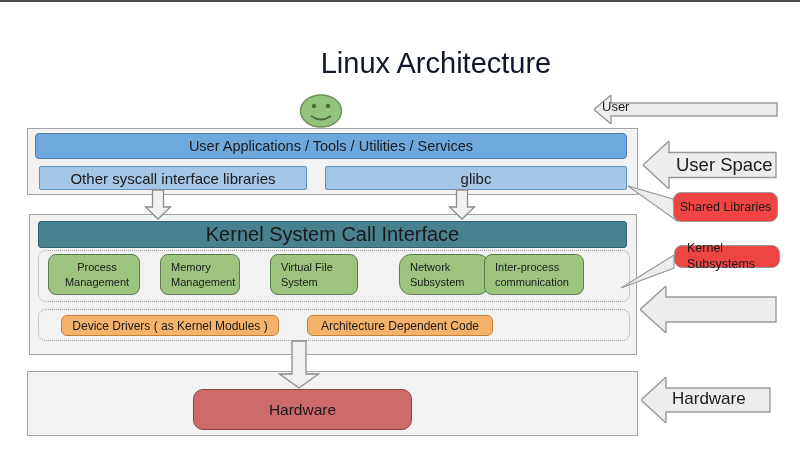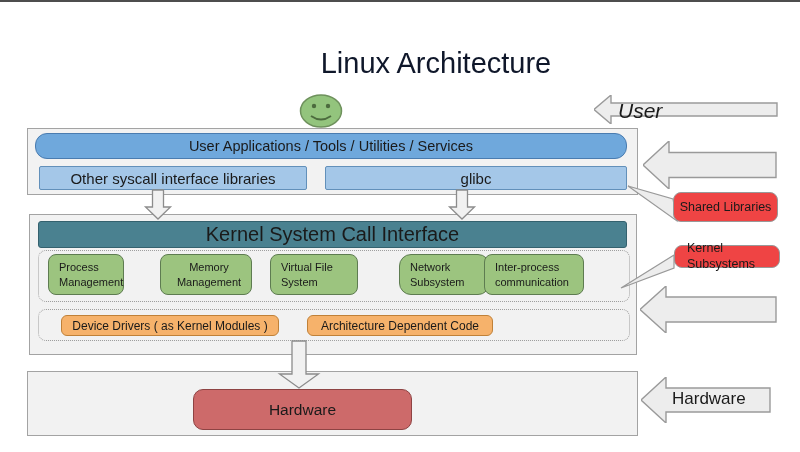--- a/index.html
+++ b/index.html
@@ -34,21 +34,21 @@
   .panel-kernel    { left: 29px; top: 214px; width: 608px; height: 141px; }
   .panel-hardware  { left: 27px; top: 371px; width: 611px; height: 65px; }
 
   .box {
     position: absolute;
     display: flex; align-items: center; justify-content: center;
     text-align: center;
   }
   .app-bar {
     left: 35px; top: 133px; width: 592px; height: 26px;
-    background: #6fa8dc; border: 1.5px solid #4a7cb0; border-radius: 12px;
+    background: #6fa8dc; border: 1.5px solid #4a7cb0; border-radius: 4px;
     font-size: 14.5px;
   }
   .lib-box {
     top: 166px; height: 24px;
     background: #a4c7e8; border: 1.5px solid #6290ba; border-radius: 2px;
     font-size: 15px;
   }
   .lib-left  { left: 39px;  width: 268px; }
   .lib-right { left: 325px; width: 302px; }
 
@@ -65,22 +65,22 @@
   .subsys-group  { left: 38px; top: 250px; width: 592px; height: 52px; }
   .modules-group { left: 38px; top: 309px; width: 592px; height: 32px; }
 
   .subsys {
     position: absolute; top: 254px; height: 41px;
     background: #9cc47f; border: 1.5px solid #5e7c51; border-radius: 8px;
     font-size: 11px; line-height: 1.35;
     display: flex; align-items: center;
     padding: 0 4px 0 10px; text-align: left;
   }
-  .subsys-0 { left: 48px;  width: 76px; }
-  .subsys-1 { left: 160px; width: 92px; text-align: center; }
+  .subsys-0 { left: 48px;  width: 92px; text-align: center; }
+  .subsys-1 { left: 160px; width: 80px; }
   .subsys-2 { left: 270px; width: 88px; }
   .subsys-3 { left: 399px; width: 91px; border-radius: 12px; }
   .subsys-4 { left: 484px; width: 100px; }
 
   .module {
     position: absolute; top: 315px; height: 21px;
     background: #f6b26b; border: 1.5px solid #c08138; border-radius: 6px;
     font-size: 12px; display: flex; align-items: center; justify-content: center;
   }
   .module-0 { left: 61px;  width: 218px; }
@@ -96,21 +96,21 @@
     position: absolute; left: 0; top: 0; width: 800px; height: 452px;
     pointer-events: none;
   }
 
   .side-arrow { position: absolute; }
   .side-arrow svg { position: absolute; left: 0; top: 0; }
   .side-arrow span {
     position: absolute; white-space: nowrap; color: #1a1a1a;
   }
   .arrow-user        { left: 594px; top: 95px;  width: 184px; height: 29px; }
-  .arrow-user span   { left: 24px; top: 4px; font-size: 21px; font-style: italic; }
+  .arrow-user span   { left: 8px; top: 4px; font-size: 13px; }
   .arrow-userspace   { left: 643px; top: 141px; width: 134px; height: 48px; }
   .arrow-userspace span { left: 33px; top: 13px; font-size: 18.5px; }
   .arrow-kernelspace { left: 640px; top: 286px; width: 137px; height: 47px; }
   .arrow-kernelspace span { left: 29px; top: 12px; font-size: 19.5px; }
   .arrow-hardware    { left: 641px; top: 377px; width: 130px; height: 46px; }
   .arrow-hardware span { left: 31px; top: 12px; font-size: 17px; }
 
   .callout {
     position: absolute;
     background: #ef4444; border: 1.5px solid #999; border-radius: 8px;
@@ -174,20 +174,21 @@
   <svg width="184" height="29" viewBox="0 0 184 29">
     <polygon points="0,14.5 17,0 17,8 183,8 183,21 17,21 17,29" fill="#ededed" stroke="#9a9a9a" stroke-width="1.4"></polygon>
   </svg>
   <span>User</span>
 </div>
 
 <div class="side-arrow arrow-userspace">
   <svg width="134" height="48" viewBox="0 0 134 48">
     <polygon points="0,24 26,0 26,11.5 133,11.5 133,36.5 26,36.5 26,48" fill="#ededed" stroke="#9a9a9a" stroke-width="1.4"></polygon>
   </svg>
+  <span>User Space</span>
 </div>
 
 <div class="callout callout-shared">
   <span>Shared Libraries</span>
 </div>
 
 <div class="callout callout-subsys">
   <span>Kernel Subsystems</span>
 </div>
 

